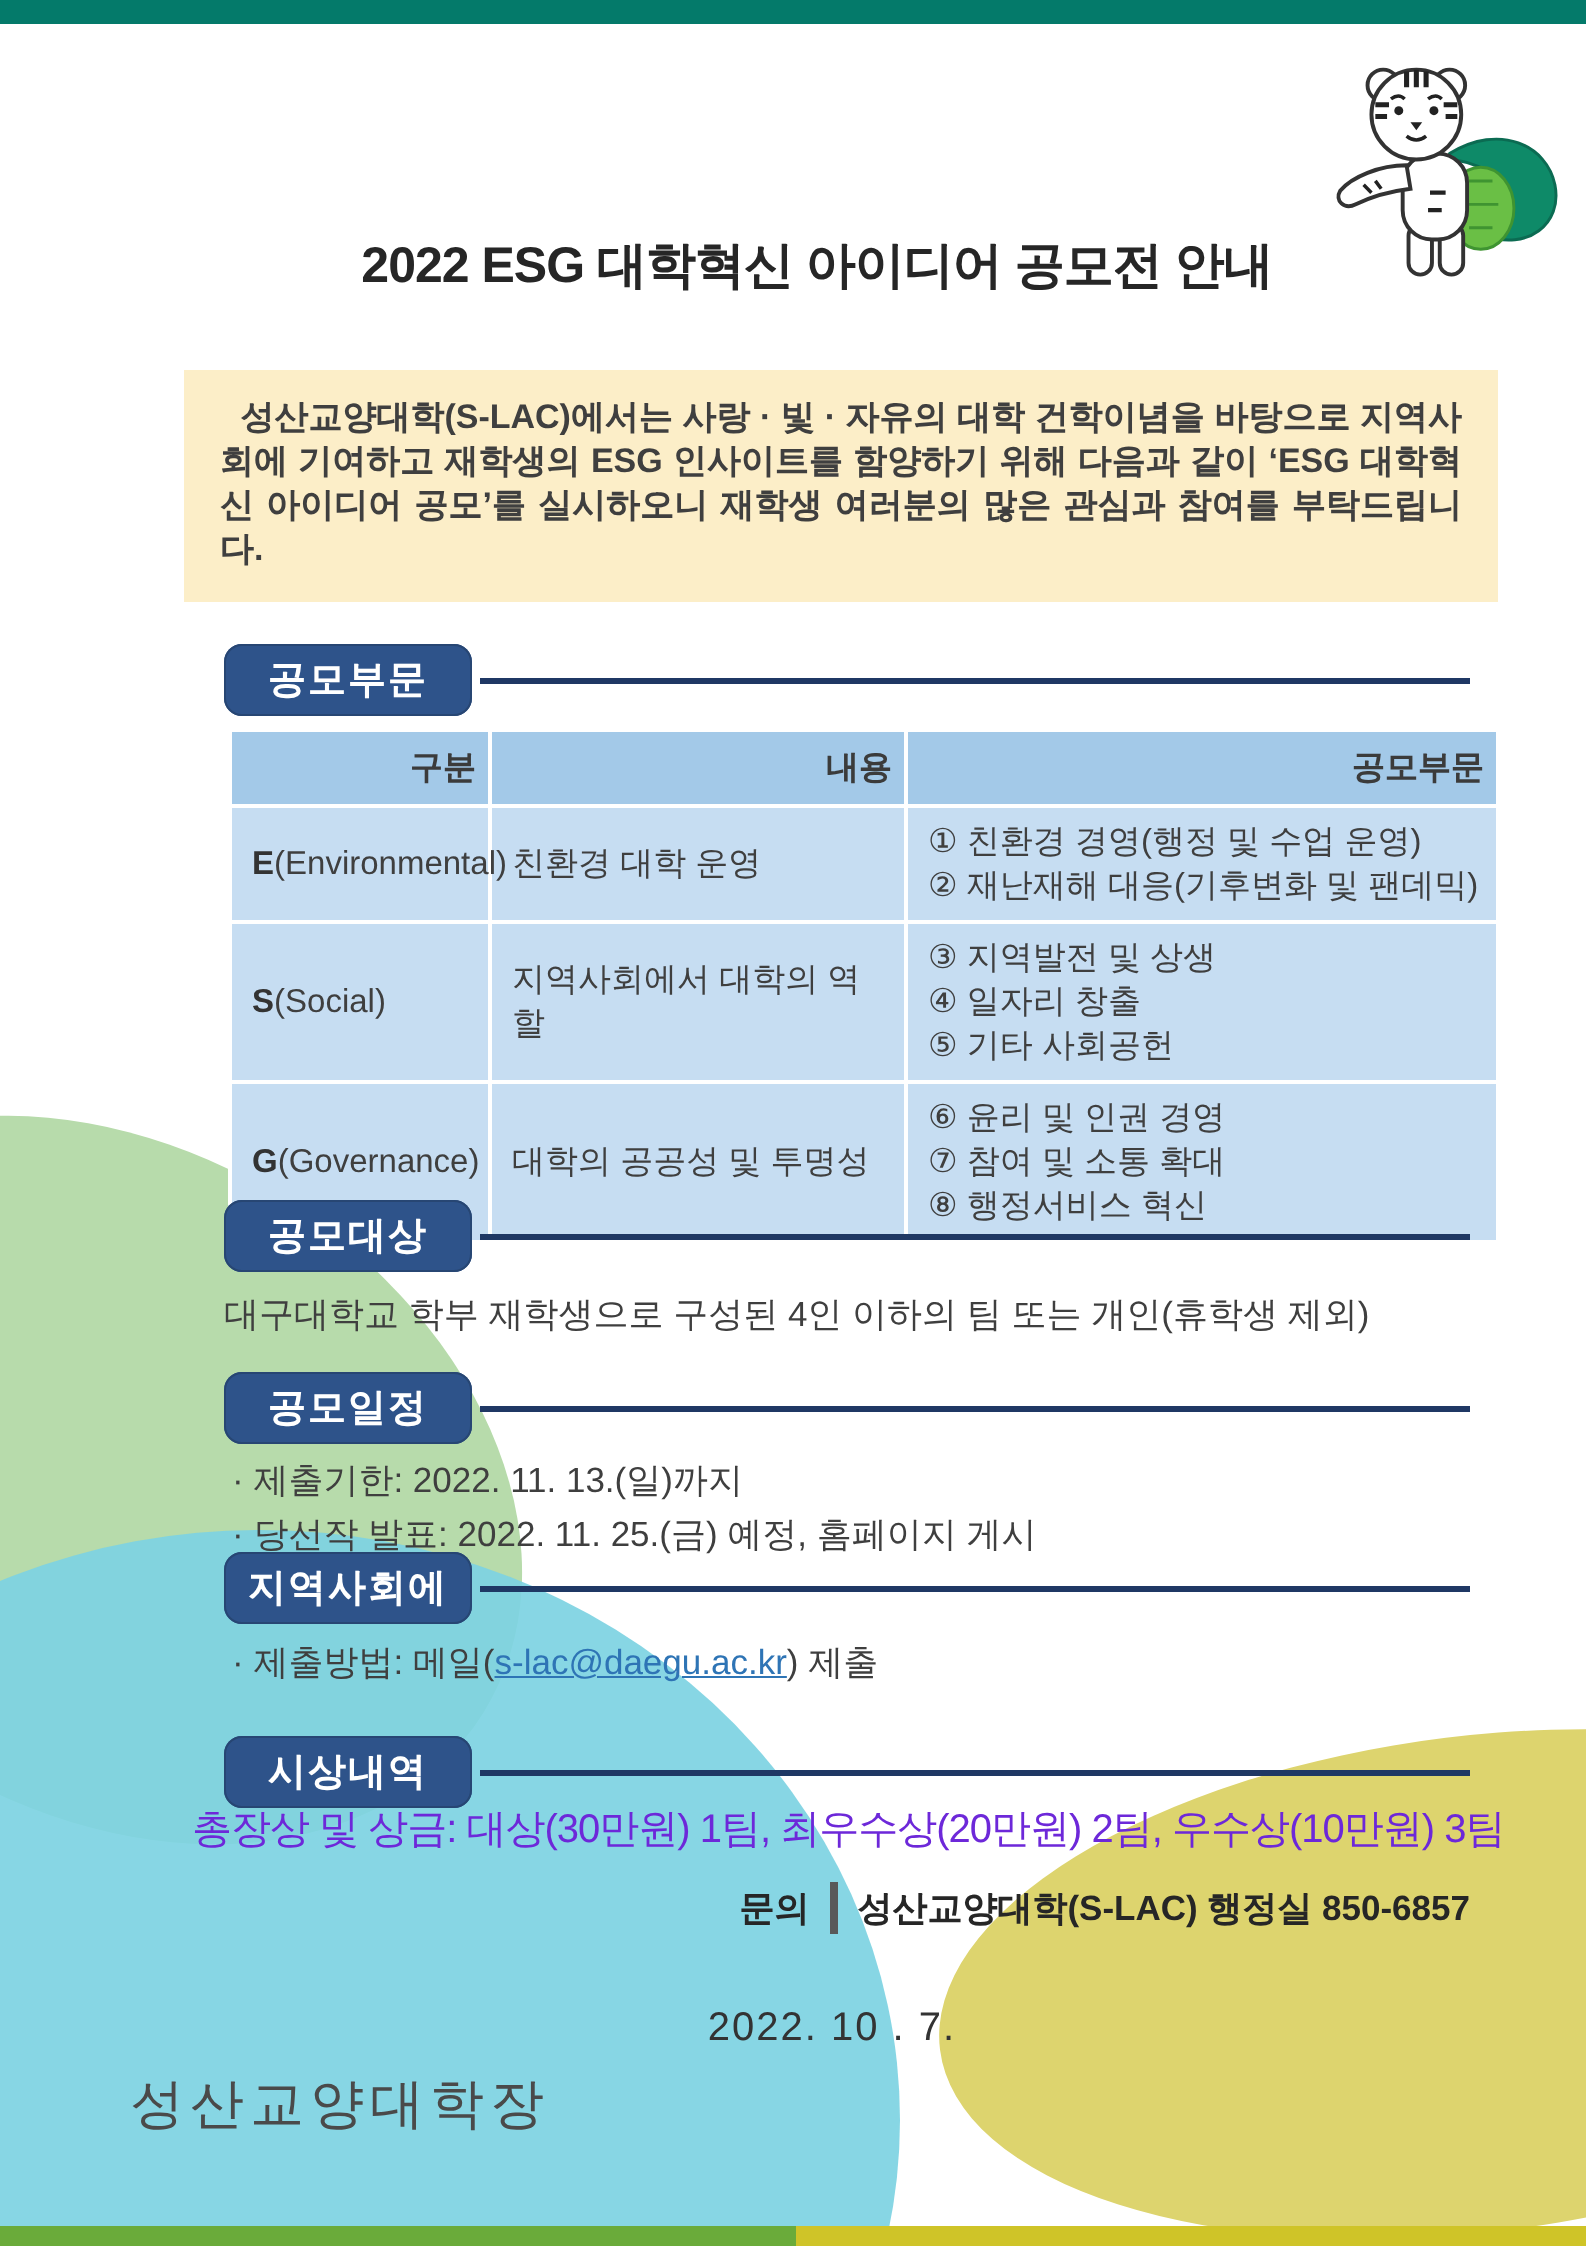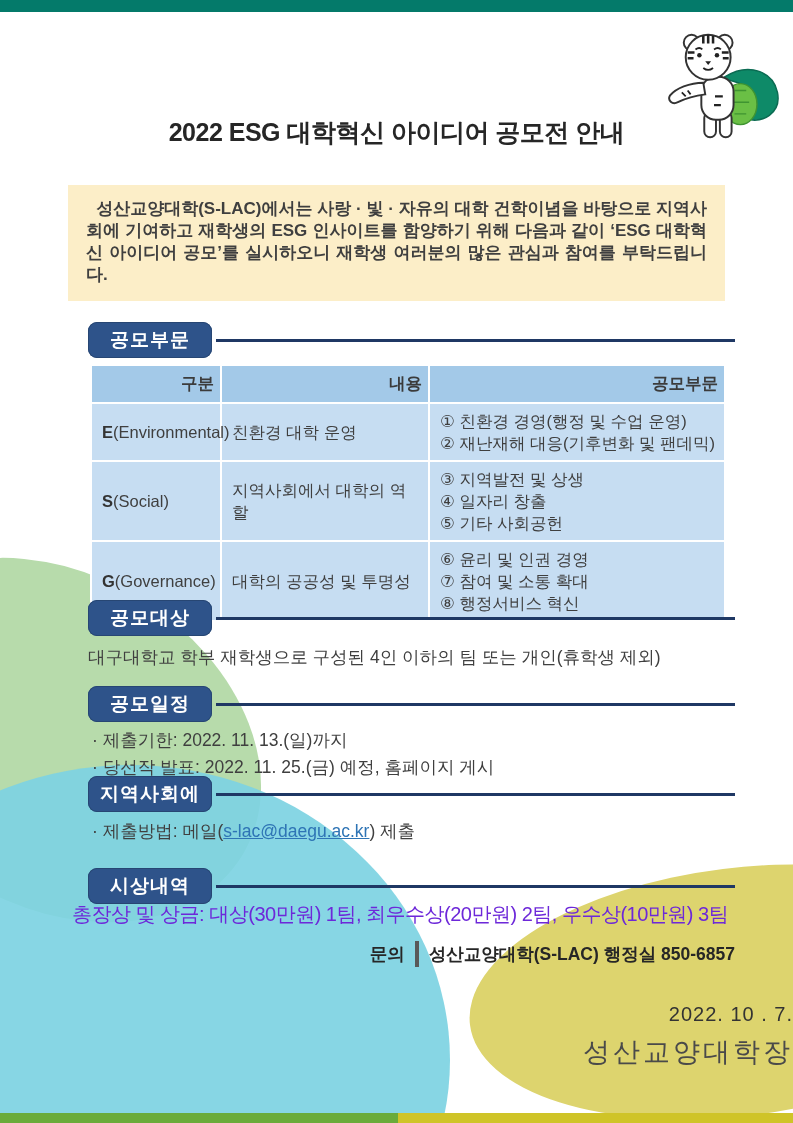--- a/index.html
+++ b/index.html
@@ -18,21 +18,21 @@
   .topbar { position: absolute; top: 0; left: 0; width: 100%; height: 12px; background: #047a6a; z-index: 3; }
   .bottombar { position: absolute; bottom: 0; left: 0; width: 100%; height: 10px; display: flex; z-index: 3; }
   .bottombar .seg-green { width: 50.2%; background: #6aab3a; }
   .bottombar .seg-yellow { flex: 1; background: #cfc428; }
 
   .blob { position: absolute; border-radius: 50%; z-index: 0; }
   .blob.green  { left: -165px; top: 575px; width: 440px; height: 330px; background: #b7dbab; transform: rotate(32deg); }
   .blob.cyan   { left: -190px; top: 765px; width: 640px; height: 590px; background: #7dd3e2; opacity: .92; }
   .blob.yellow { left: 468px;  top: 868px; width: 540px; height: 248px; background: #ddd46e; transform: rotate(-7deg); }
 
-  .content { position: absolute; inset: 0; z-index: 2; }
+  .content { position: absolute; inset: 0; z-index: 2; margin-left: 24px; }
 
   
   .mascot { position: absolute; top: 28px; right: 8px; width: 140px; height: 122px; }
 
   
   .title {
     position: absolute; top: 116px; left: 0; width: 100%;
     text-align: center; font-size: 25px; font-weight: bold; color: #262626;
     letter-spacing: -0.5px;
   }
@@ -88,25 +88,25 @@
     font-size: 20px; color: #6d28d9; letter-spacing: -0.5px; white-space: nowrap;
   }
   .contact {
     position: absolute; right: 58px; top: 941px;
     display: flex; align-items: center; font-size: 17.5px; font-weight: bold; color: #262626;
   }
   .contact .vbar { width: 4px; height: 26px; background: #595959; margin: 0 10px; }
 
   .date-text {
     position: absolute; top: 1003px; left: 0; width: 100%;
-    text-align: right; font-size: 20px; color: #333333; letter-spacing: 1px; padding-left: 15px;
+    text-align: center; font-size: 20px; color: #333333; letter-spacing: 1px; padding-left: 15px;
   }
   .signature-text {
     position: absolute; top: 1034px; left: 0; width: 100%;
-    text-align: right; font-size: 27px; color: #4a4a4a; letter-spacing: 3px; padding-left: 41px;
+    text-align: left; font-size: 27px; color: #4a4a4a; letter-spacing: 3px; padding-left: 41px;
   }
 </style>
 </head>
 <body>
 
 <div class="page">
 
   <div class="blob green"></div>
   <div class="blob cyan"></div>
   <div class="blob yellow"></div>

